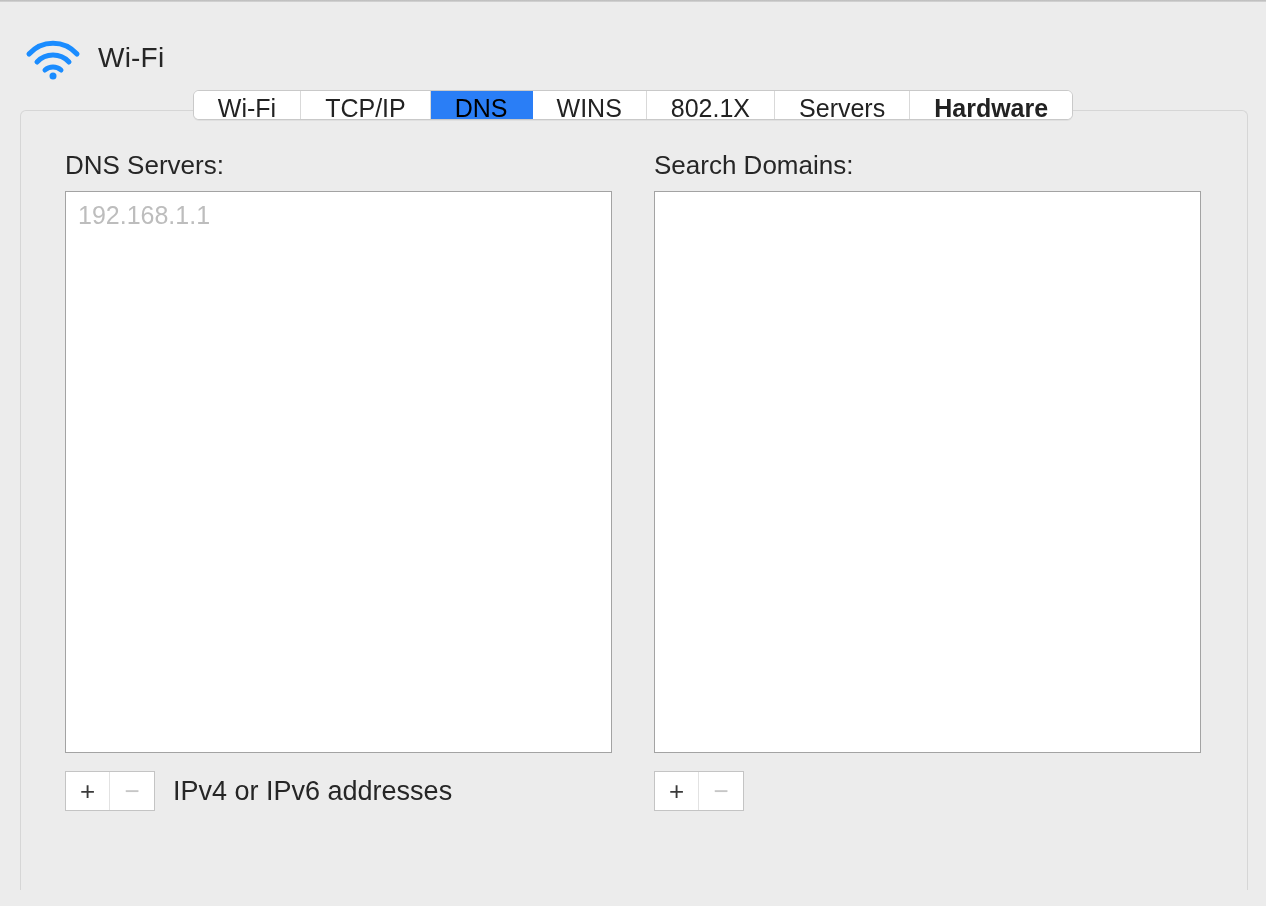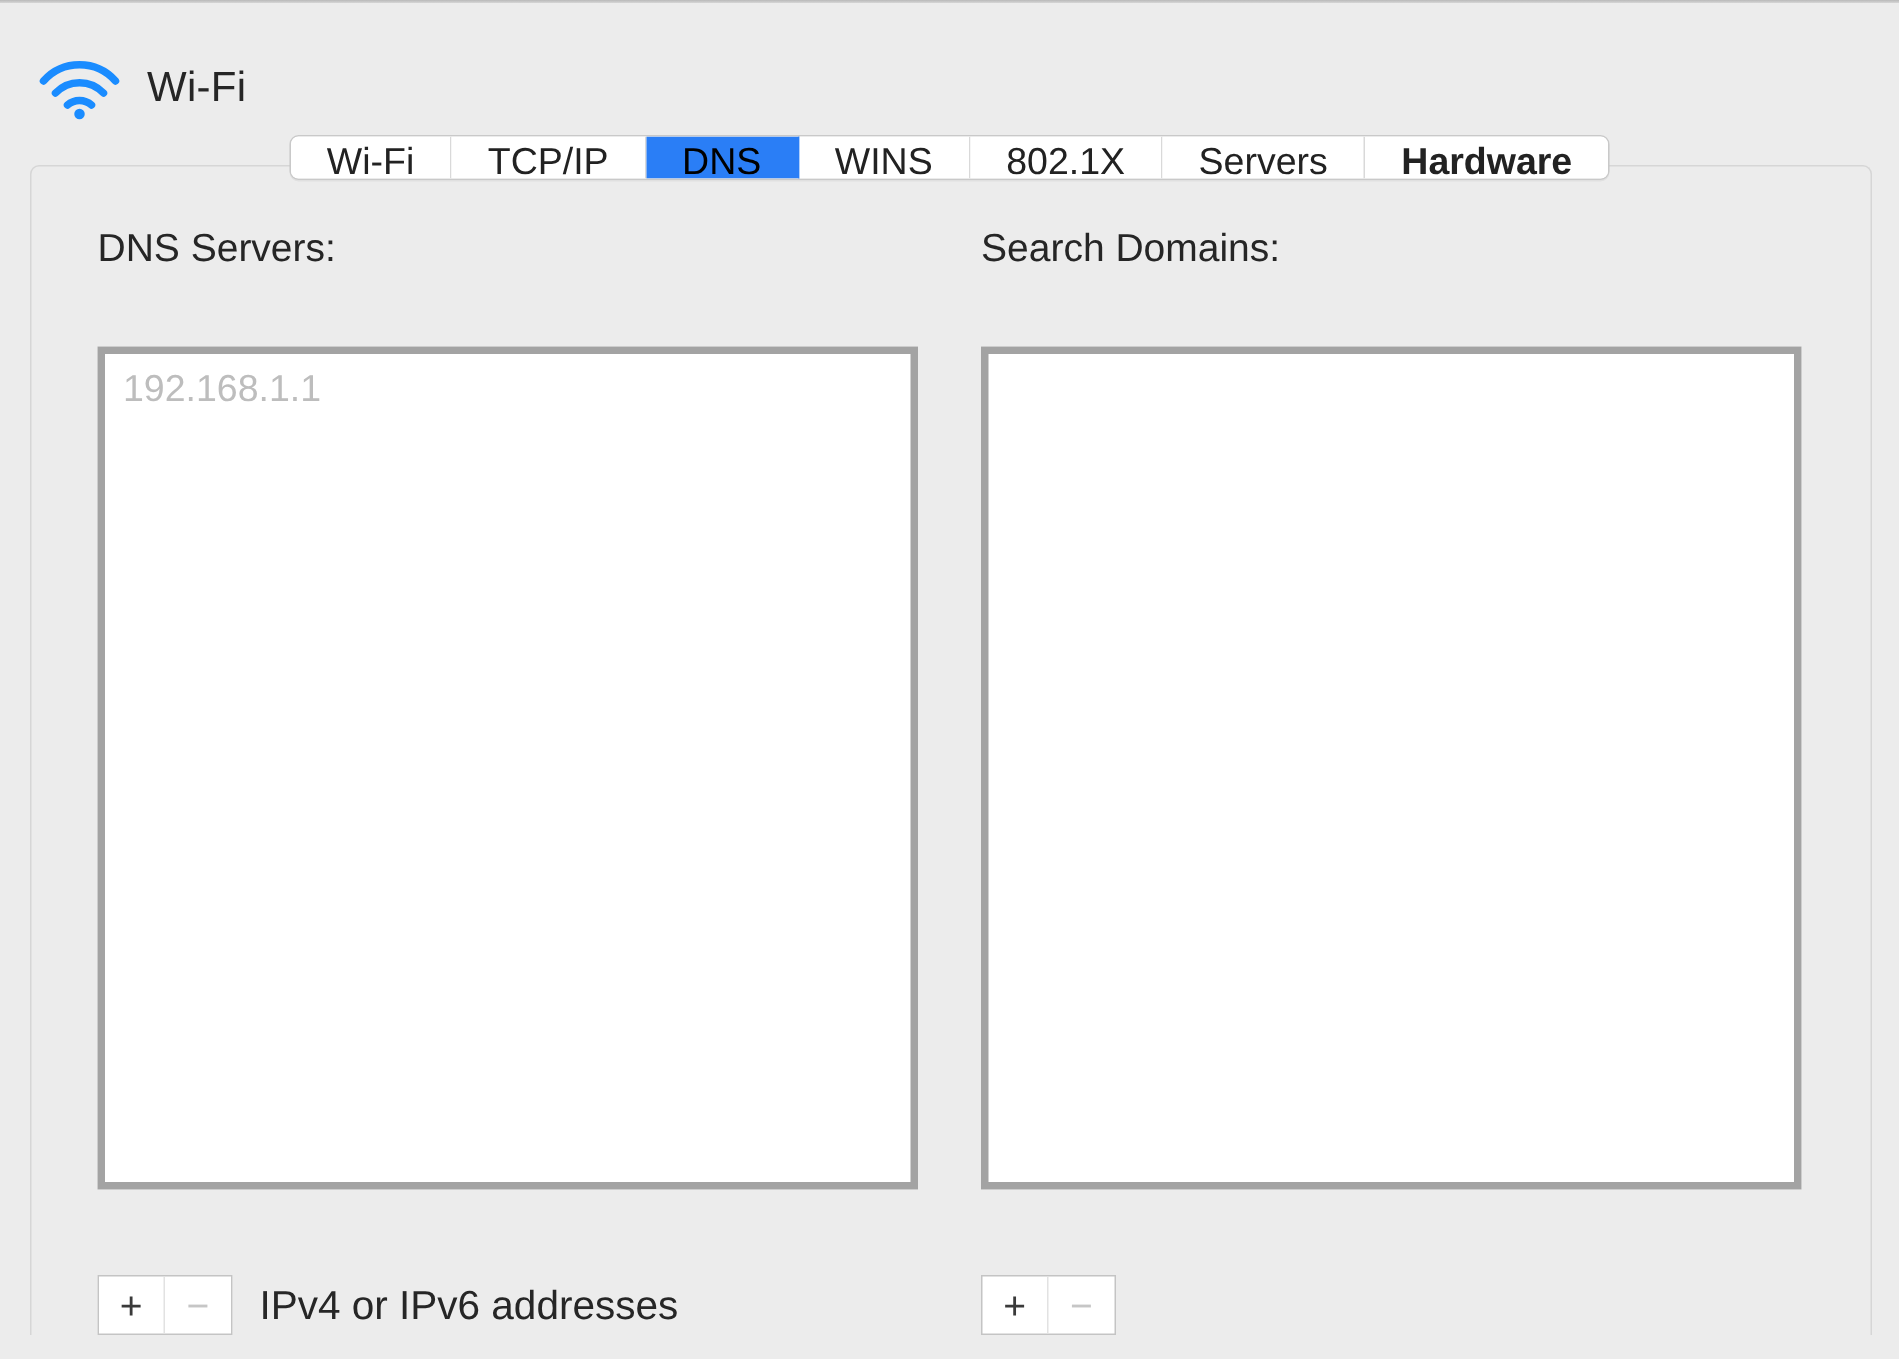--- a/index.html
+++ b/index.html
@@ -81,29 +81,28 @@
     position:absolute;
     top:60px;
     left:65px; right:65px; bottom:0;
     display:flex;
     gap:42px;
   }
   .col {
     flex:1;
     display:flex;
     flex-direction:column;
-    justify-content:space-between;
   }
   .col-label {
     font-size:26px;
     margin-bottom:10px;
   }
   .listbox {
     flex:0 0 562px;
-    border:5px solid #a3a3a3;
+    border:1px solid #a3a3a3;
     background:#fff;
     padding:6px 12px;
     overflow:auto;
   }
   .listbox .entry {
     font-size:25px;
     color:#bdbdbd;
     line-height:1.4;
   }
   .footer-row {

